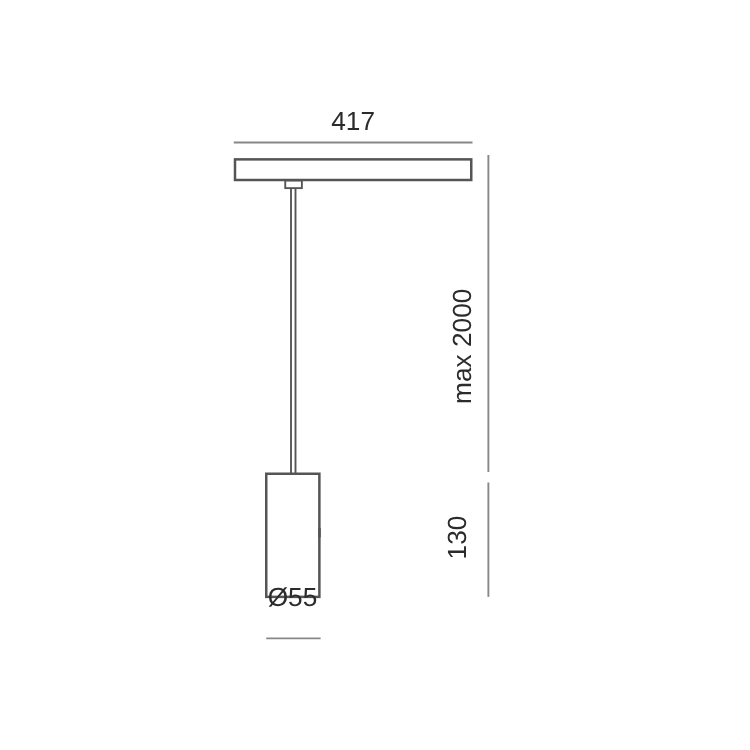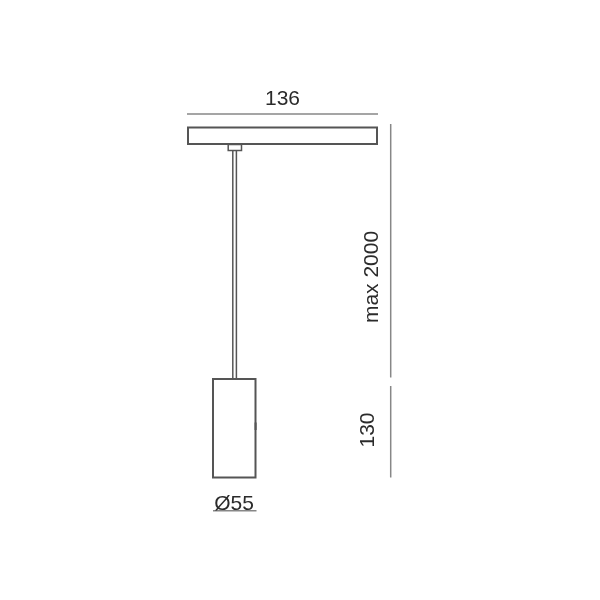--- a/index.html
+++ b/index.html
@@ -69,21 +69,21 @@
 
     <line class="obj" x1="255.6" y1="422.5" x2="255.6" y2="430" stroke-width="2.6"></line>
 
     <line class="dim" x1="390.7" y1="124" x2="390.7" y2="377.5"></line>
 
     <line class="dim" x1="390.7" y1="386" x2="390.7" y2="477.5"></line>
 
     <line class="dim" x1="213" y1="510.7" x2="256.5" y2="510.7"></line>
   </svg>
 
-  <div class="dim-label center" style="left:187px; top:87px; width:191px;">136</div>
+  <div class="dim-label center" style="left:187px; top:87px; width:191px;">417</div>
 
   <div class="dim-label rot" style="left:370px; top:277px;">max 2000</div>
 
   <div class="dim-label rot" style="left:366px; top:430px;">130</div>
 
-  <div class="dim-label center" style="left:211px; top:492px; width:46px;">Ø55</div>
+  <div class="dim-label center" style="left:211px; top:468px; width:46px;">Ø55</div>
 
 </div>
 
 </body></html>

